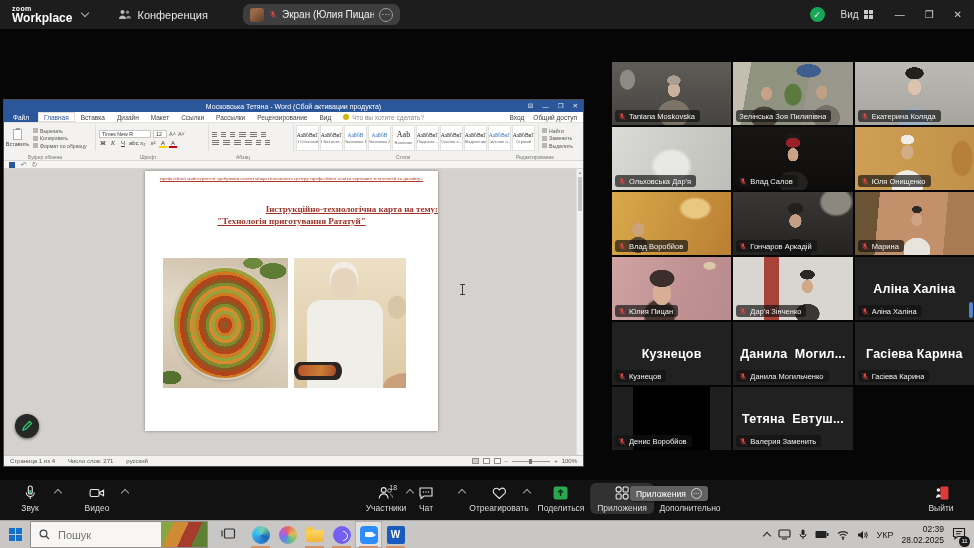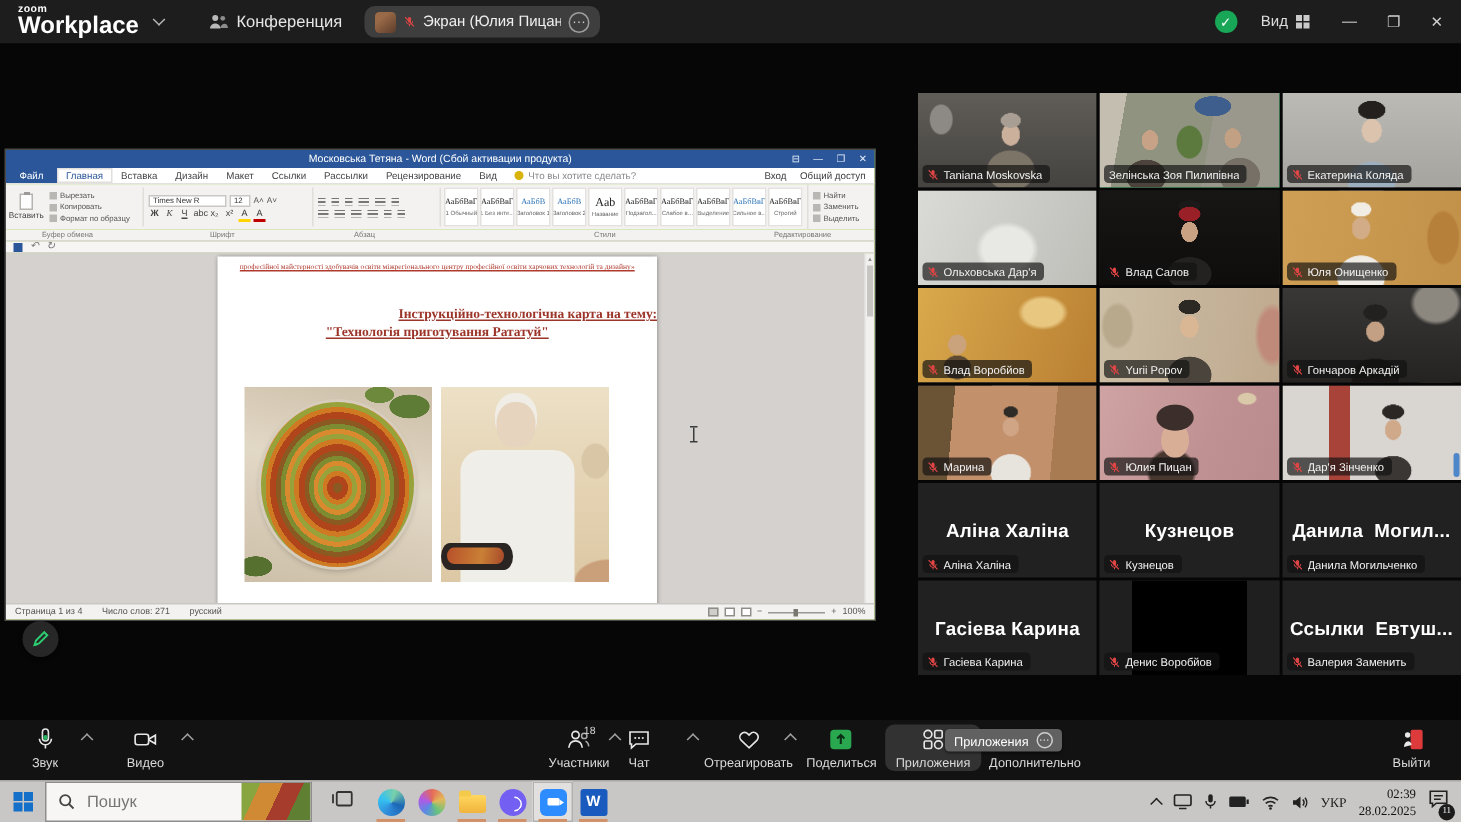--- a/index.html
+++ b/index.html
@@ -7,41 +7,41 @@
   body {
     width:974px; height:548px; position:relative; overflow:hidden;
     background:#000; font-family:"Liberation Sans", sans-serif;
     -webkit-font-smoothing:antialiased;
   }
 
   
   #topbar { position:absolute; top:0; left:0; width:974px; height:29px; background:#1d1d1d; display:flex; align-items:center; }
   .logo { margin-left:12px; color:#fff; line-height:1; }
   .logo .z { font-size:7px; font-weight:bold; letter-spacing:.3px; }
-  .logo .w { font-size:16px; font-weight:bold; }
+  .logo .w { font-size:12px; font-weight:bold; }
   .chev { display:inline-block; width:6px; height:6px; border-left:1.4px solid #b5b5b5; border-top:1.4px solid #b5b5b5; }
   .chev.dn { transform:rotate(-135deg); margin:0 0 3px 10px; }
   .conf-tab { display:flex; align-items:center; gap:6px; margin-left:30px; color:#e6e6e6; font-size:11px; }
   .pill { position:absolute; left:243px; top:4px; width:157px; height:21px; background:#3e3e3e; border-radius:7px; display:flex; align-items:center; gap:5px; padding:0 7px; }
   .avatar { width:14px; height:14px; border-radius:3px; background:linear-gradient(140deg,#9a6a48 30%,#5c3c2a); flex:none; }
   .pill-label { color:#f0f0f0; font-size:10px; white-space:nowrap; flex:1; overflow:hidden; }
   .pill-more { width:14px; height:14px; border:1px solid #9d9d9d; border-radius:50%; color:#d6d6d6; font-size:9px; line-height:11px; text-align:center; flex:none; }
   .topright { margin-left:auto; display:flex; align-items:center; gap:16px; margin-right:12px; }
   .shield { width:15px; height:15px; border-radius:50%; background:#18a657; color:#fff; font-size:9px; display:flex; align-items:center; justify-content:center; }
   .view { color:#dcdcdc; font-size:10px; display:flex; align-items:center; gap:5px; }
   .grid-ic { display:inline-grid; grid-template-columns:4px 4px; grid-template-rows:4px 4px; gap:1px; }
   .grid-ic i { background:#c9c9c9; }
   .winctl { display:flex; gap:20px; color:#cfcfcf; font-size:10px; margin-left:6px; }
   .winctl span { cursor:default; }
 
   
   #stage { position:absolute; top:29px; left:0; width:974px; height:451px; background:#060606; }
 
   
-  #word { position:absolute; left:4px; top:71px; width:579px; height:313px; background:#84cc16; box-shadow:0 0 0 1px #4a4a4a; }
+  #word { position:absolute; left:4px; top:71px; width:579px; height:366px; background:#fef9c3; box-shadow:0 0 0 1px #4a4a4a; }
   .w-title { height:12px; background:#2b579a; color:#fff; font-size:7px; display:flex; align-items:center; justify-content:center; position:relative; }
   .w-title .ctl { position:absolute; right:5px; top:0; height:100%; display:flex; align-items:center; gap:9px; font-size:6.5px; color:#e8eefb; }
   .w-tabs { height:11px; background:#fff; display:flex; align-items:stretch; font-size:6.5px; color:#454545; border-bottom:1px solid #e3e1de; }
   .w-file { background:#2b579a; color:#fff; padding:0 9px; display:flex; align-items:center; }
   .w-tab { padding:0 6px; display:flex; align-items:center; white-space:nowrap; }
   .w-tab.active { color:#2b579a; box-shadow:inset 0 0 0 1px #e1dfdd; background:#fff; }
   .tellme { display:flex; align-items:center; gap:3px; color:#8a8a8a; margin-left:6px; white-space:nowrap; }
   .bulb { width:6px; height:6px; border-radius:50%; background:#d8b40a; display:inline-block; }
   .w-acct { margin-left:auto; display:flex; align-items:center; gap:9px; padding-right:6px; color:#3b3b3b; white-space:nowrap; }
   .w-ribbon { height:30px; background:#f3f2f1; display:flex; align-items:stretch; overflow:hidden; }
@@ -232,21 +232,21 @@
   .ic-edge { width:18px; height:18px; border-radius:50%; background:conic-gradient(from 200deg,#2f8ad9,#35c1f1,#7ad0a8,#1b66b5,#2f8ad9); }
   .ic-copilot { width:18px; height:18px; border-radius:50%; background:conic-gradient(#e46a5a,#e4b85a,#6ac47a,#5a8ae4,#b05ae4,#e46a5a); }
   .ic-folder { width:18px; height:12px; background:linear-gradient(#ffd75e,#f0b43c); border-radius:2px; position:relative; margin-top:3px; }
   .ic-folder::before { content:""; position:absolute; top:-3px; left:0; width:8px; height:4px; background:#f5c94a; border-radius:2px 2px 0 0; }
   .ic-viber { width:18px; height:18px; border-radius:50%; background:#7360f2; position:relative; }
   .ic-viber::before { content:""; position:absolute; left:5px; top:5px; width:8px; height:8px; border:1.6px solid #fff; border-radius:50%; border-left-color:transparent; border-bottom-color:transparent; transform:rotate(45deg); }
   .ic-zoomapp { width:18px; height:18px; border-radius:4px; background:#2d8cff; display:flex; align-items:center; justify-content:center; }
   .camw { width:8px; height:5px; background:#fff; border-radius:1px; position:relative; }
   .camw::after { content:""; position:absolute; right:-3px; top:0.5px; border-left:3px solid #fff; border-top:2px solid transparent; border-bottom:2px solid transparent; }
   .ic-word { width:18px; height:18px; border-radius:2px; background:#185abd; color:#fff; font-size:10px; font-weight:bold; display:flex; align-items:center; justify-content:center; }
-  .tray { margin-left:auto; display:flex; align-items:center; gap:8px; padding-right:8px; color:#1e1e1e;font-family:Liberation Serif, serif; }
+  .tray { margin-left:auto; display:flex; align-items:center; gap:8px; padding-right:8px; color:#1e1e1e; }
   .tchev { width:6px; height:6px; border-left:1.3px solid #222; border-top:1.3px solid #222; transform:rotate(45deg); margin-top:3px; }
   .lang { font-size:9px; }
   .clock { font-size:8.5px; text-align:right; line-height:1.2; color:#111; }
   .notif { position:relative; }
   .nb { position:absolute; right:-4px; bottom:-3px; width:11px; height:11px; border-radius:50%; background:#1b1b1b; color:#fff; font-size:6px; display:flex; align-items:center; justify-content:center; }
 </style>
 </head>
 <body>
 
 <div id="topbar">
@@ -572,32 +572,20 @@
       <div class="nametag">
         <svg class="micred" width="8" height="9" viewBox="0 0 12 12">
             <rect x="4.4" y="1.2" width="3.2" height="5.6" rx="1.6" fill="#e04545"></rect>
             <path d="M2.8 5.4a3.2 3.2 0 0 0 6.4 0M6 8.6v2" stroke="#e04545" stroke-width="1" fill="none"></path>
             <line x1="1.6" y1="1.4" x2="10.4" y2="10.6" stroke="#e04545" stroke-width="1.2"></line>
           </svg>
         <span class="nm">Влад Воробйов</span>
       </div>
     </div>
       <div class="tile">
-      <div class="vid v8"></div>
-
-      <div class="nametag">
-        <svg class="micred" width="8" height="9" viewBox="0 0 12 12">
-            <rect x="4.4" y="1.2" width="3.2" height="5.6" rx="1.6" fill="#e04545"></rect>
-            <path d="M2.8 5.4a3.2 3.2 0 0 0 6.4 0M6 8.6v2" stroke="#e04545" stroke-width="1" fill="none"></path>
-            <line x1="1.6" y1="1.4" x2="10.4" y2="10.6" stroke="#e04545" stroke-width="1.2"></line>
-          </svg>
-        <span class="nm">Yurii Popov</span>
-      </div>
-    </div>
-      <div class="tile">
       <div class="vid v9"></div>
 
       <div class="nametag">
         <svg class="micred" width="8" height="9" viewBox="0 0 12 12">
             <rect x="4.4" y="1.2" width="3.2" height="5.6" rx="1.6" fill="#e04545"></rect>
             <path d="M2.8 5.4a3.2 3.2 0 0 0 6.4 0M6 8.6v2" stroke="#e04545" stroke-width="1" fill="none"></path>
             <line x1="1.6" y1="1.4" x2="10.4" y2="10.6" stroke="#e04545" stroke-width="1.2"></line>
           </svg>
         <span class="nm">Гончаров Аркадій</span>
       </div>
@@ -693,21 +681,21 @@
         <svg class="micred" width="8" height="9" viewBox="0 0 12 12">
             <rect x="4.4" y="1.2" width="3.2" height="5.6" rx="1.6" fill="#e04545"></rect>
             <path d="M2.8 5.4a3.2 3.2 0 0 0 6.4 0M6 8.6v2" stroke="#e04545" stroke-width="1" fill="none"></path>
             <line x1="1.6" y1="1.4" x2="10.4" y2="10.6" stroke="#e04545" stroke-width="1.2"></line>
           </svg>
         <span class="nm">Денис Воробйов</span>
       </div>
     </div>
       <div class="tile">
 
-      <div class="bigname">Ссылки  Евтуш...</div>
+      <div class="bigname">Тетяна  Евтуш...</div>
       <div class="nametag">
         <svg class="micred" width="8" height="9" viewBox="0 0 12 12">
             <rect x="4.4" y="1.2" width="3.2" height="5.6" rx="1.6" fill="#e04545"></rect>
             <path d="M2.8 5.4a3.2 3.2 0 0 0 6.4 0M6 8.6v2" stroke="#e04545" stroke-width="1" fill="none"></path>
             <line x1="1.6" y1="1.4" x2="10.4" y2="10.6" stroke="#e04545" stroke-width="1.2"></line>
           </svg>
         <span class="nm">Валерия Заменить</span>
       </div>
     </div>
     </div>

